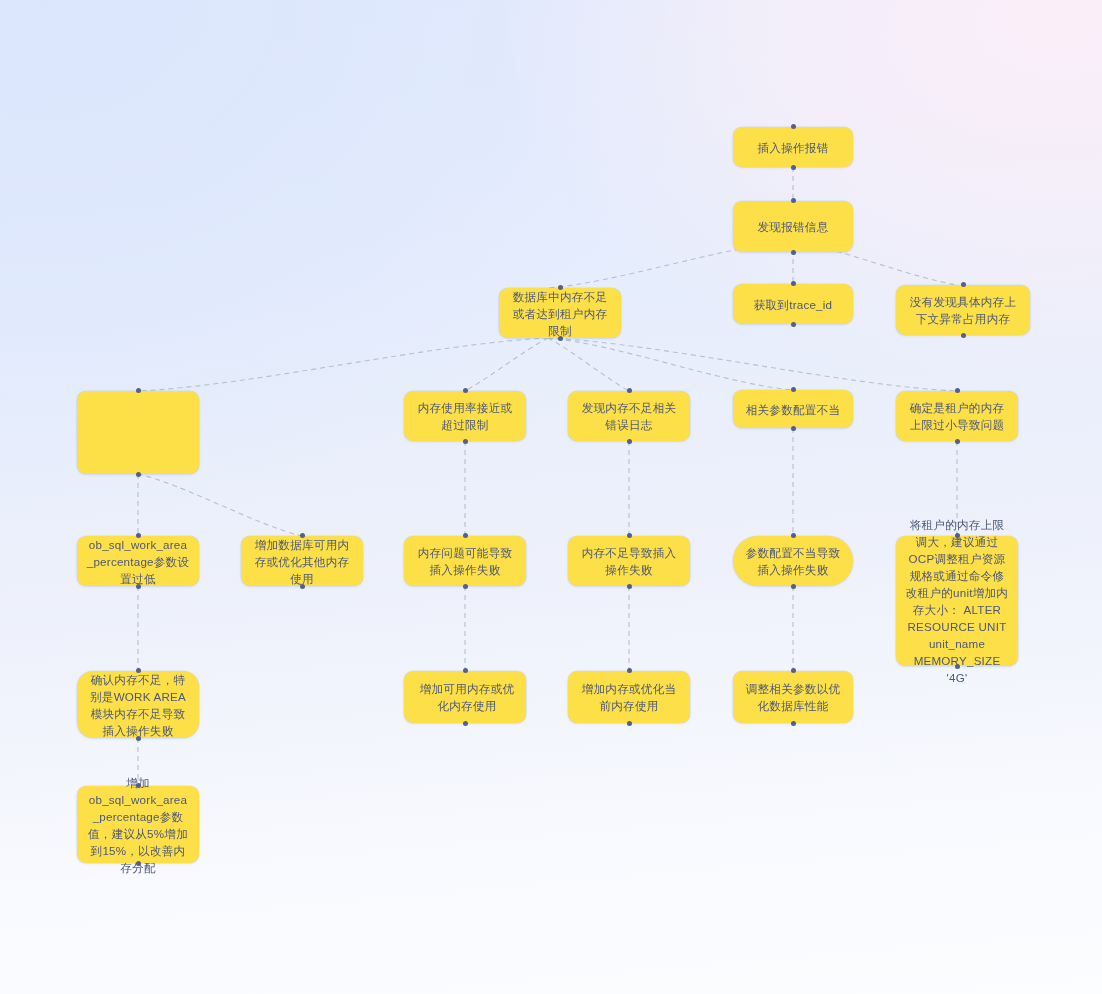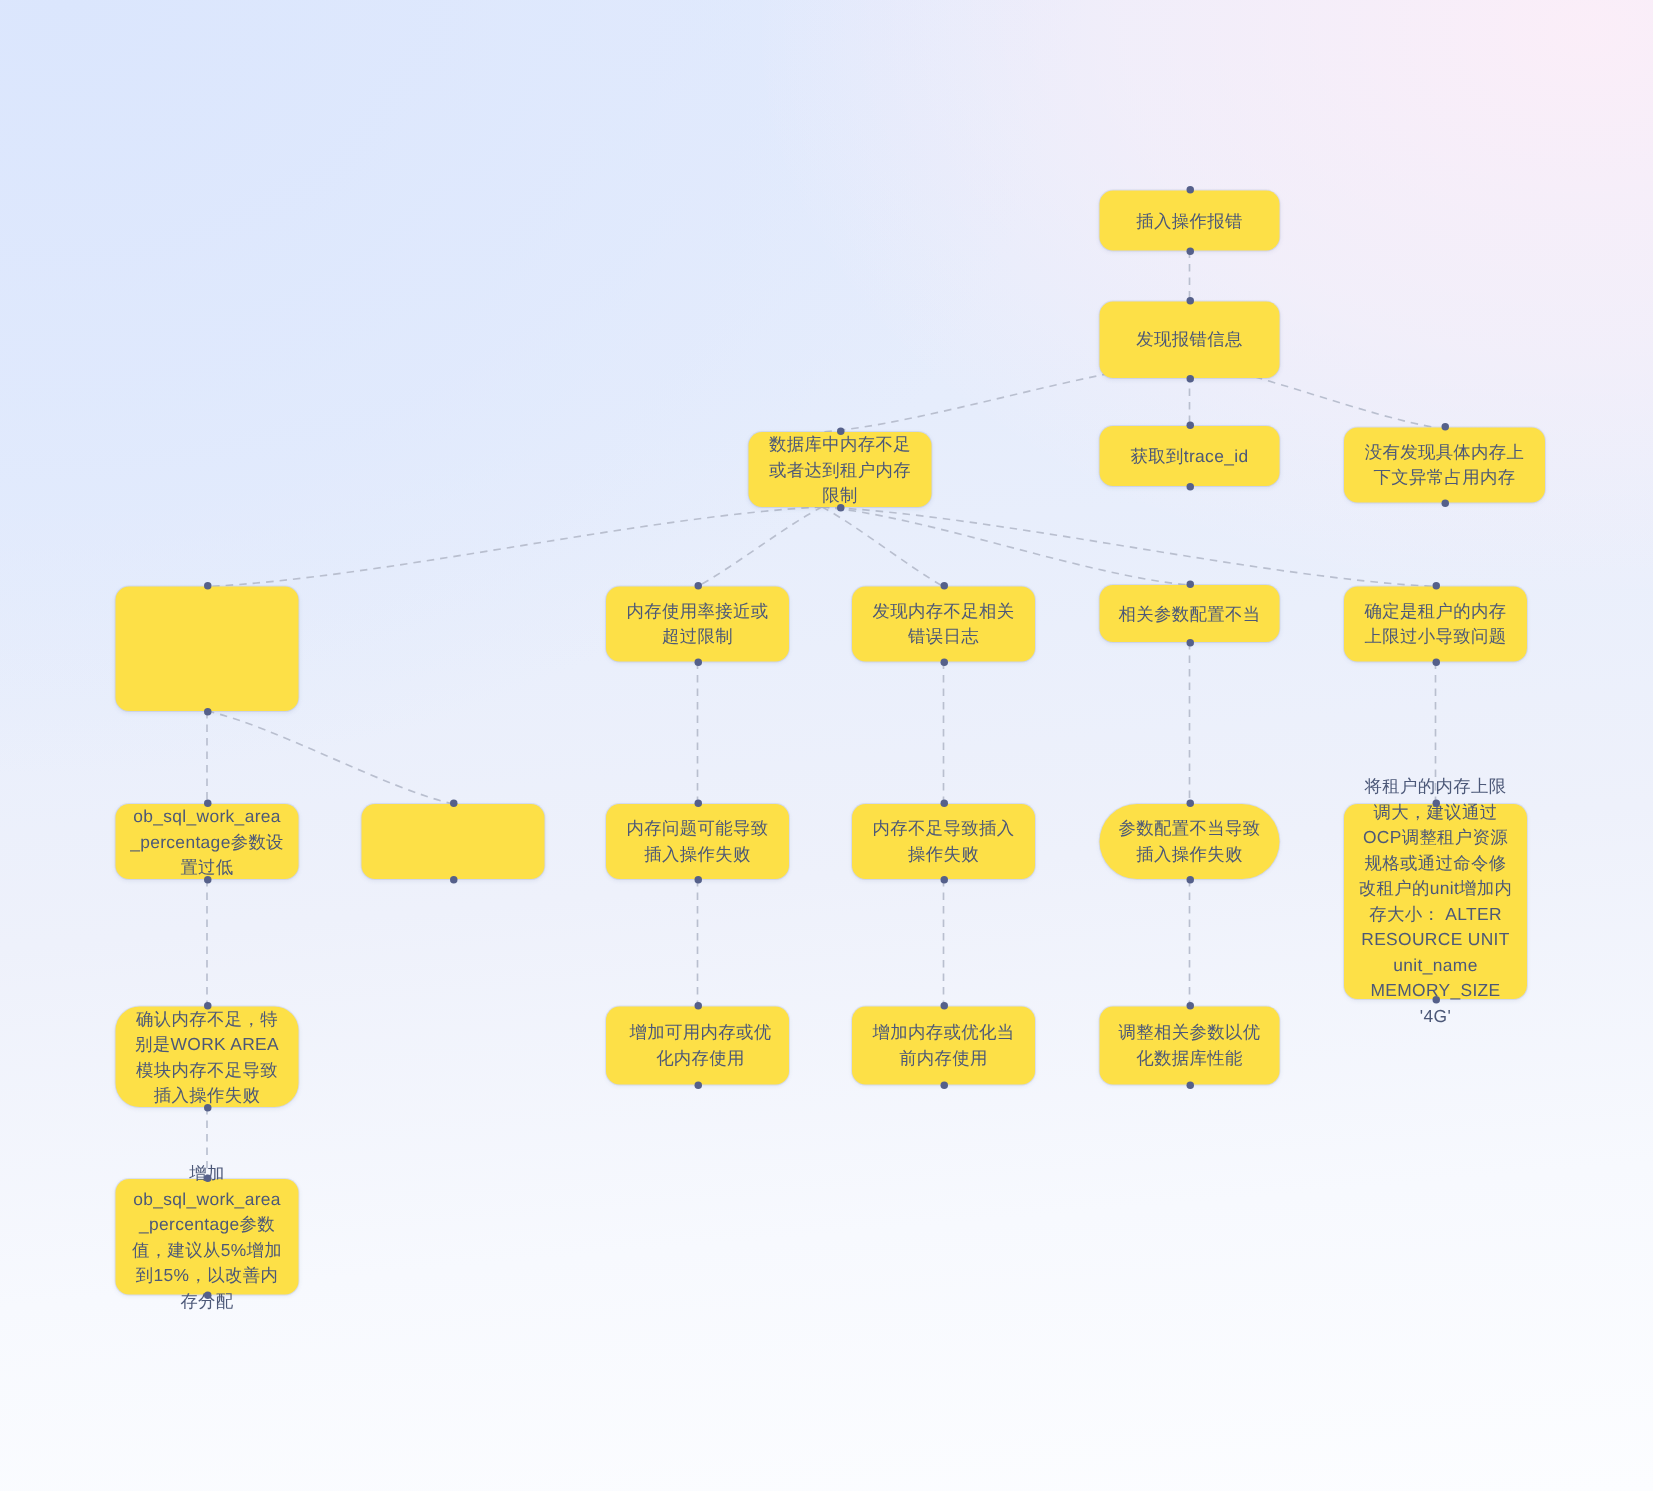--- a/index.html
+++ b/index.html
@@ -139,20 +139,21 @@
         <span class="txt">确定是租户的内存上限过小导致问题</span>
         <div class="handle bot"></div>
       </div>
       <div class="node" style="left: 77px; top: 536px; width: 122px; height: 50px;">
         <div class="handle top"></div>
         <span class="txt">ob_sql_work_area_percentage参数设置过低</span>
         <div class="handle bot"></div>
       </div>
       <div class="node" style="left: 241px; top: 536px; width: 122px; height: 50px;">
         <div class="handle top"></div>
+        <span class="txt">增加数据库可用内存或优化其他内存使用</span>
         <div class="handle bot"></div>
       </div>
       <div class="node" style="left: 404px; top: 536px; width: 122px; height: 50px;">
         <div class="handle top"></div>
         <span class="txt">内存问题可能导致插入操作失败</span>
         <div class="handle bot"></div>
       </div>
       <div class="node" style="left: 568px; top: 536px; width: 122px; height: 50px;">
         <div class="handle top"></div>
         <span class="txt">内存不足导致插入操作失败</span>

